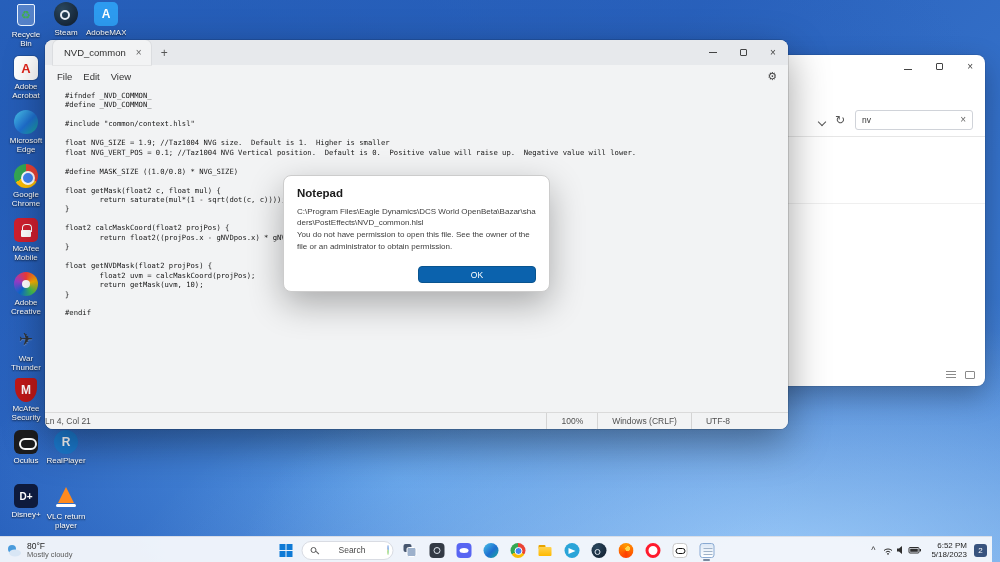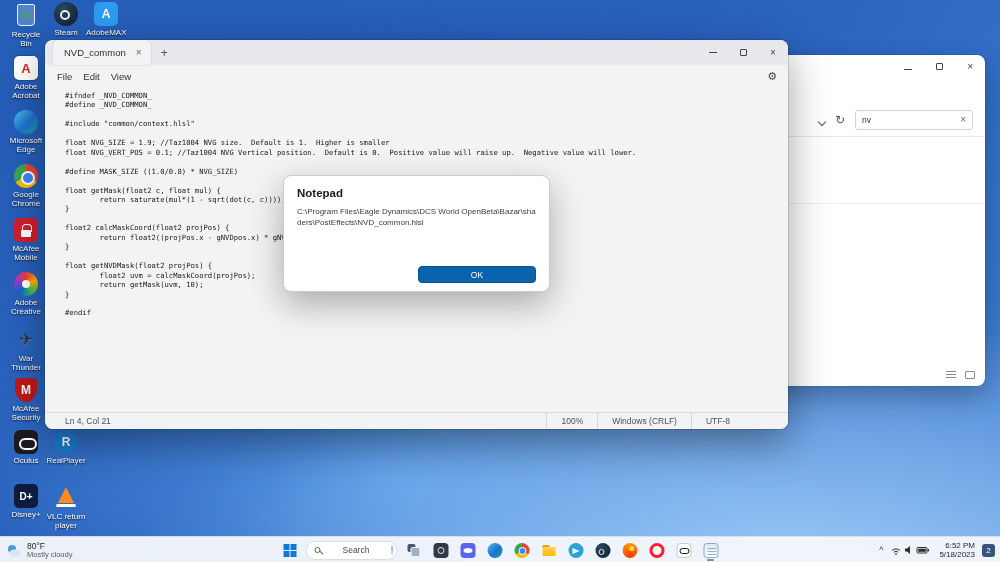--- a/index.html
+++ b/index.html
@@ -110,39 +110,39 @@
   .np-controls { position:absolute; right:0; top:0; height:25px; display:flex; }
   .np-ctrl { width:30px; height:25px; display:flex; align-items:center; justify-content:center;
     font-size:10px; color:#444; }
   .np-menubar { height:22px; display:flex; align-items:center; gap:11px; padding-left:12px;
     font-size:9.5px; color:#333; position:relative; flex:0 0 auto; }
   .np-gear { position:absolute; right:11px; font-size:11px; color:#444; }
   .np-text { flex:1 1 auto; padding:4px 0 0 20px; color:#161616; white-space:pre; overflow:hidden;
     font-family:"DejaVu Sans Mono","Liberation Mono",monospace; font-size:7.2px; line-height:9.45px; }
   .np-status { height:17px; border-top:1px solid #dadada; display:flex; align-items:center;
     font-size:8.5px; color:#505050; background:#f2f3f4; flex:0 0 auto; }
-  .st-pos { padding-left:20px; }
+  .st-pos { }
   .st-spacer { flex:1; }
   .st-item { border-left:1px solid #d4d4d4; padding:0 14px; height:100%;
     display:flex; align-items:center; }
   .st-end { width:44px; height:100%; }
 
   
   .dialog { position:absolute; left:283px; top:175px; width:267px; height:117px;
     background:#fff; border:1px solid #ccc; border-radius:8px; padding:11px 13px;
     box-shadow:0 12px 34px rgba(0,0,0,.3); }
   .dlg-title { font-size:11.5px; font-weight:bold; color:#1a1a1a; margin-bottom:7px; }
   .dlg-path { font-size:8px; color:#3c3c3c; line-height:1.4; word-break:break-all; }
   .dlg-msg { font-size:8px; color:#3c3c3c; line-height:1.4; margin-top:1px; }
   .dlg-ok { position:absolute; right:13px; bottom:8px; width:118px; height:17px;
     background:#0b62ad; border:1px solid #09548f; border-radius:4px; color:#fff;
     font-size:8.5px; font-family:inherit; }
 
   
-  .taskbar { position:absolute; left:0; right:0; bottom:0; height:26px;
+  .taskbar { position:absolute; left:0; right:8px; bottom:0; height:26px;
     background:rgba(243,246,251,.97); border-top:1px solid rgba(120,130,150,.18); }
   .tb-weather { position:absolute; left:6px; top:0; height:26px; display:flex;
     align-items:center; gap:5px; }
   .w-temp { font-size:8.5px; color:#1f1f1f; line-height:9px; }
   .w-cond { font-size:7.5px; color:#5a5a5a; line-height:8px; }
   .tb-center { position:absolute; left:50%; top:0; height:26px; transform:translateX(-50%);
     display:flex; align-items:center; gap:5px; }
   .tb-btn { width:22px; height:22px; border-radius:4px; display:flex; align-items:center;
     justify-content:center; position:relative; }
   .winlogo { width:13px; height:13px; display:grid; grid-template-columns:6px 6px;
@@ -341,20 +341,21 @@
       <span class="st-item">100%</span>
       <span class="st-item">Windows (CRLF)</span>
       <span class="st-item">UTF-8</span>
       <span class="st-end"></span>
     </div>
   </div>
 
   <div class="dialog">
     <div class="dlg-title">Notepad</div>
     <div class="dlg-path">C:\Program Files\Eagle Dynamics\DCS World OpenBeta\Bazar\shaders\PostEffects\NVD_common.hlsl</div>
+    <div class="dlg-msg">You do not have permission to open this file.  See the owner of the file or an administrator to obtain permission.</div>
     <button class="dlg-ok">OK</button>
   </div>
 
   <div class="taskbar">
     <div class="tb-weather">
       <svg width="16" height="14">
         <circle cx="6" cy="6" r="4" fill="#4a9bdc"></circle>
         <ellipse cx="9" cy="10" rx="6" ry="3.5" fill="#d8e6f5"></ellipse>
       </svg>
       <div>

